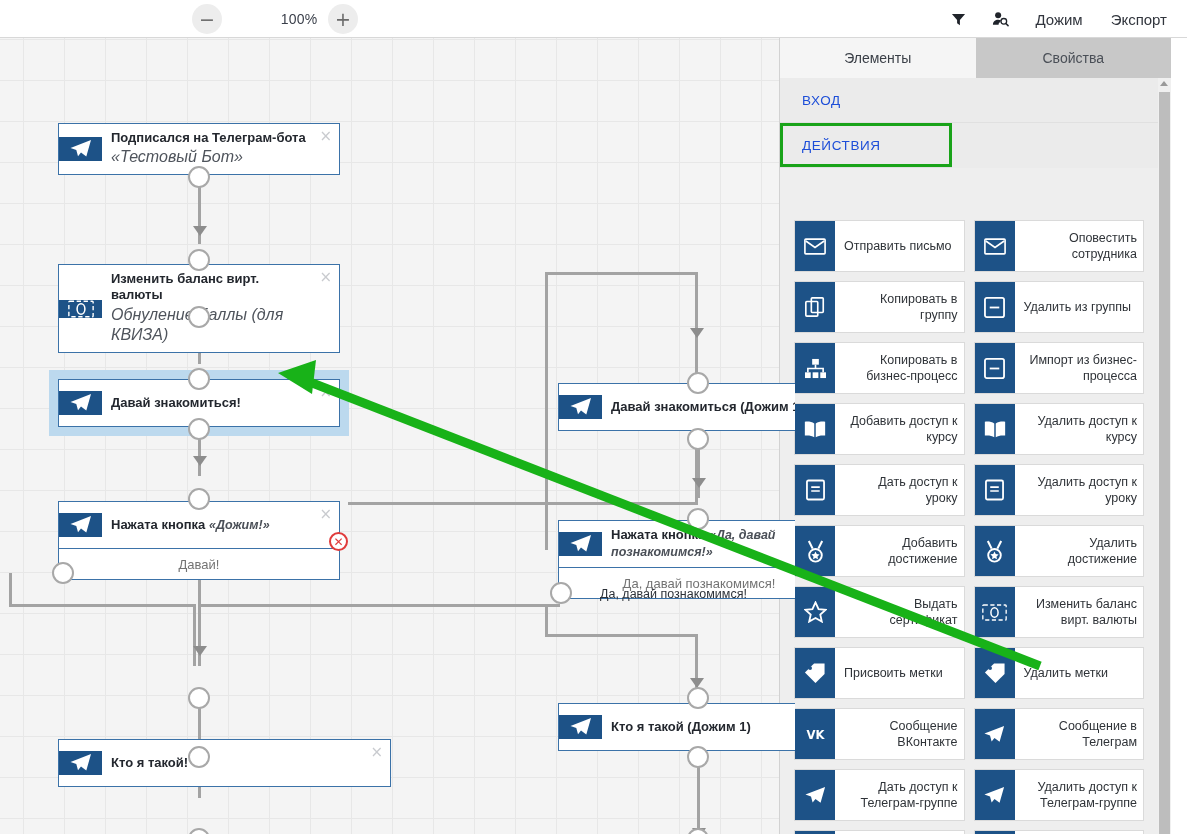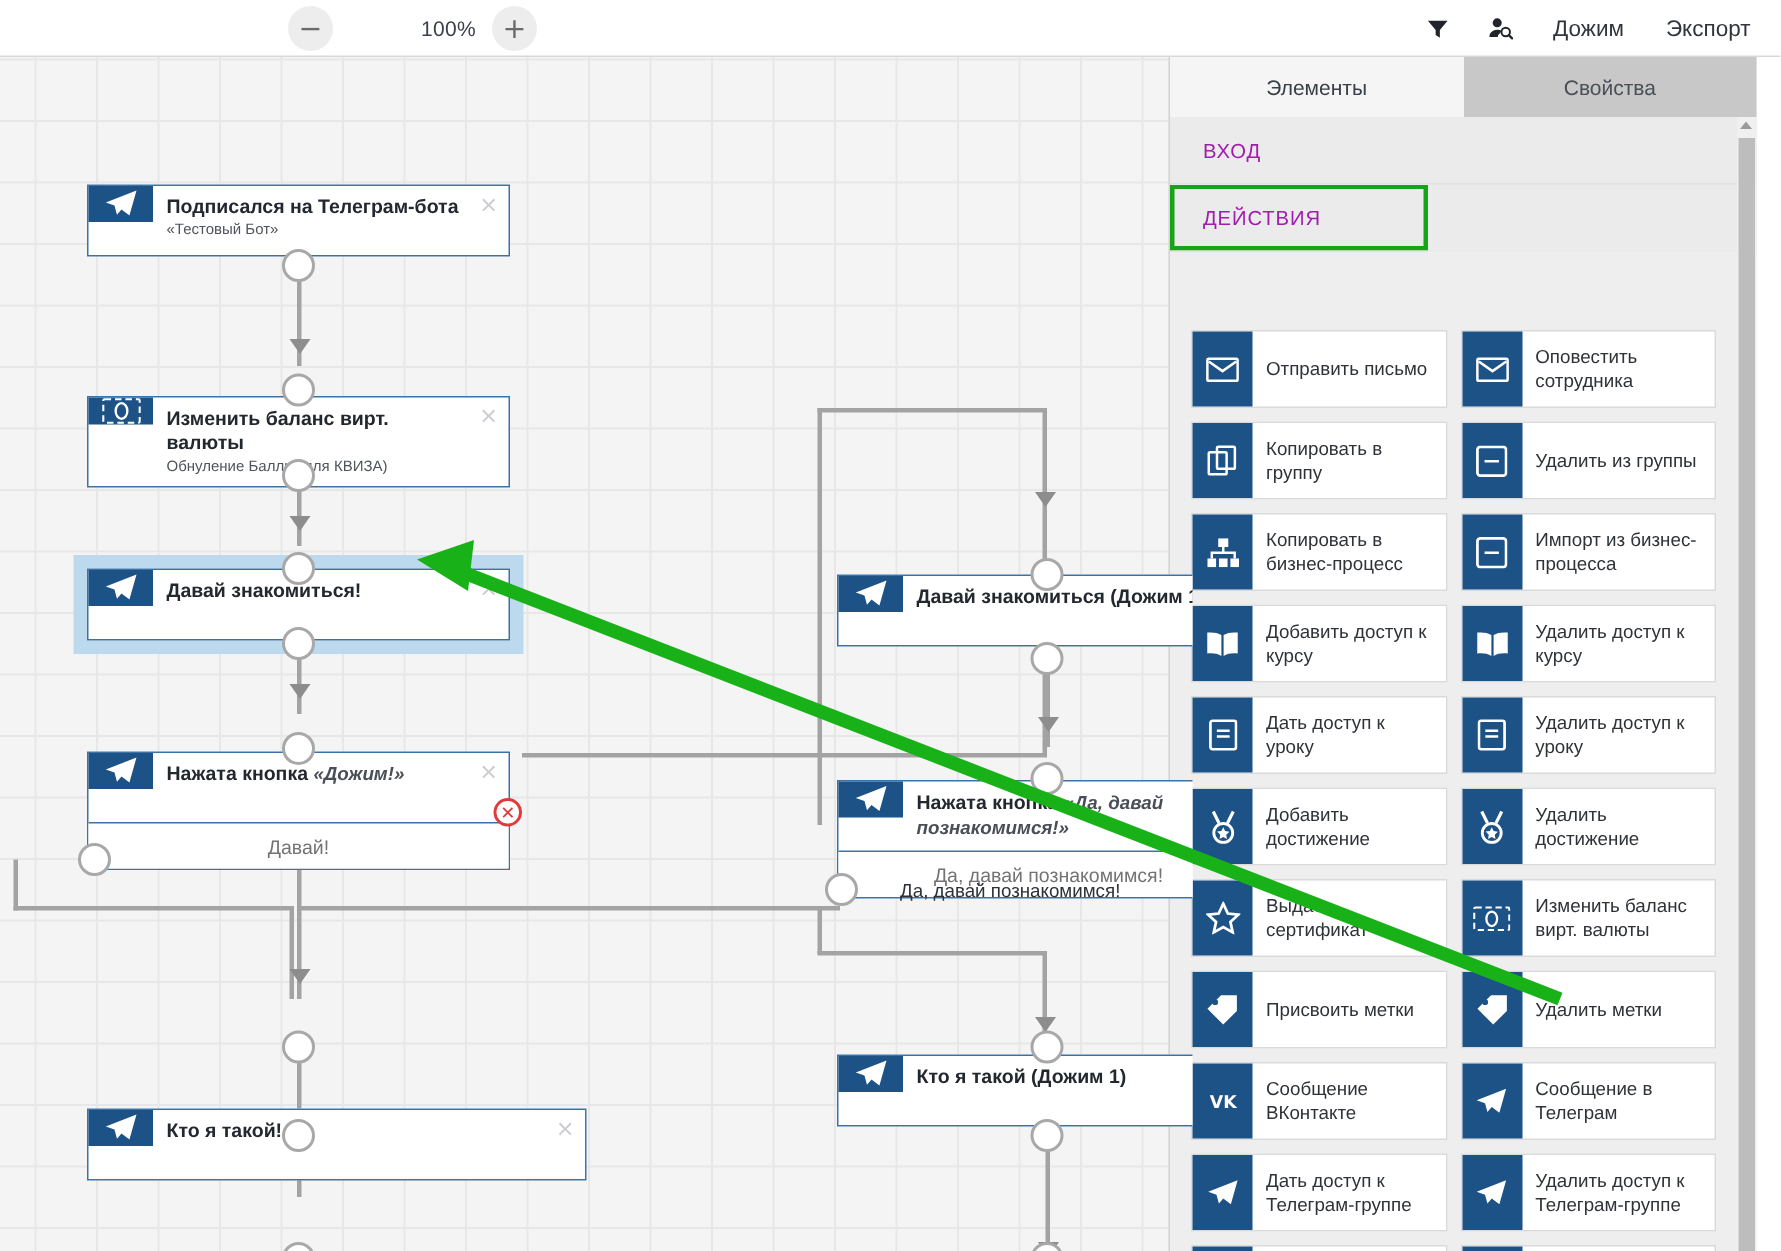--- a/index.html
+++ b/index.html
@@ -66,37 +66,37 @@
   .canvas-scroll .thumb {
     position: absolute; top: 14px; left: 1px; width: 11px; height: 63px;
     background: #c0c0c0; border-radius: 1px;
   }
 
   
   .node {
     position: absolute; background: #ffffff;
     border: 1px solid #3b72a8; z-index: 5;
   }
-  .node .nbody { display: flex; align-items: flex-start; min-height: 46px; }
+  .node .nbody { display: flex; align-items: center; min-height: 46px; }
   .node .nicon {
     width: 43px; min-width: 43px; background: #1d5287;
     display: flex; align-items: center; justify-content: center;
   }
   .node .ntext {
     flex: 1; padding: 6px 26px 6px 9px;
     display: flex; flex-direction: column; justify-content: center;
   }
   .node .ntitle {
     font-size: 13px; color: #23272e; font-weight: bold; line-height: 1.25;
   }
   .node .ntitle .q {
     font-weight: bold; font-style: italic; color: #4a4f57; font-size: 12.5px;
   }
   .node .nsub {
-    font-size: 10px; color: #4f545c; line-height: 1.3;
+    font-size: 16px; color: #4f545c; font-style: italic; line-height: 1.3;
     margin-top: 1px;
   }
   .node .nclose {
     position: absolute; right: 7px; top: 5px;
     font-size: 15px; color: #c9cbcf; cursor: pointer; user-select: none;
     line-height: 1; font-family: "DejaVu Sans", sans-serif;
   }
   .node .nbtnrow {
     border-top: 1px solid #3b72a8; height: 31px;
     display: flex; align-items: center; justify-content: center;
@@ -142,29 +142,29 @@
   }
   .ptabs { display: flex; height: 40px; }
   .ptab {
     flex: 1; display: flex; align-items: center; justify-content: center;
     font-size: 14px; color: #4a4f57; cursor: pointer; user-select: none;
     background: #c8c8c8;
   }
   .ptab.active { background: #f5f5f5; color: #3a3f47; }
   .psec {
     height: 45px; display: flex; align-items: center; padding-left: 22px;
-    font-size: 13.5px; color: #a21caf; letter-spacing: .6px;
+    font-size: 13.5px; color: #1d4ed8; letter-spacing: .6px;
     background: #ebebeb; border-bottom: 1px solid #e0e0e0; cursor: pointer;
   }
   .psec.hl { box-shadow: inset 0 0 0 3px #19a319; width: 172px; }
   .psec-wrap { position: relative; background: #ebebeb; }
 
   .pgrid {
     position: absolute; left: 0; top: 176px; right: 13px; bottom: 0;
-    padding: 6px 14px 0 14px; overflow: hidden;
+    padding: 6px 14px 0 14px; overflow: hidden; text-align: right;
   }
   .prow { display: flex; gap: 9px; margin-bottom: 9px; }
   .pcard {
     flex: 1; min-width: 0; background: #ffffff; border: 1px solid #dadada;
     display: flex; align-items: stretch; height: 52px; cursor: pointer;
   }
   .pcard .cic {
     width: 40px; min-width: 40px; background: #1d5287;
     display: flex; align-items: center; justify-content: center;
   }

